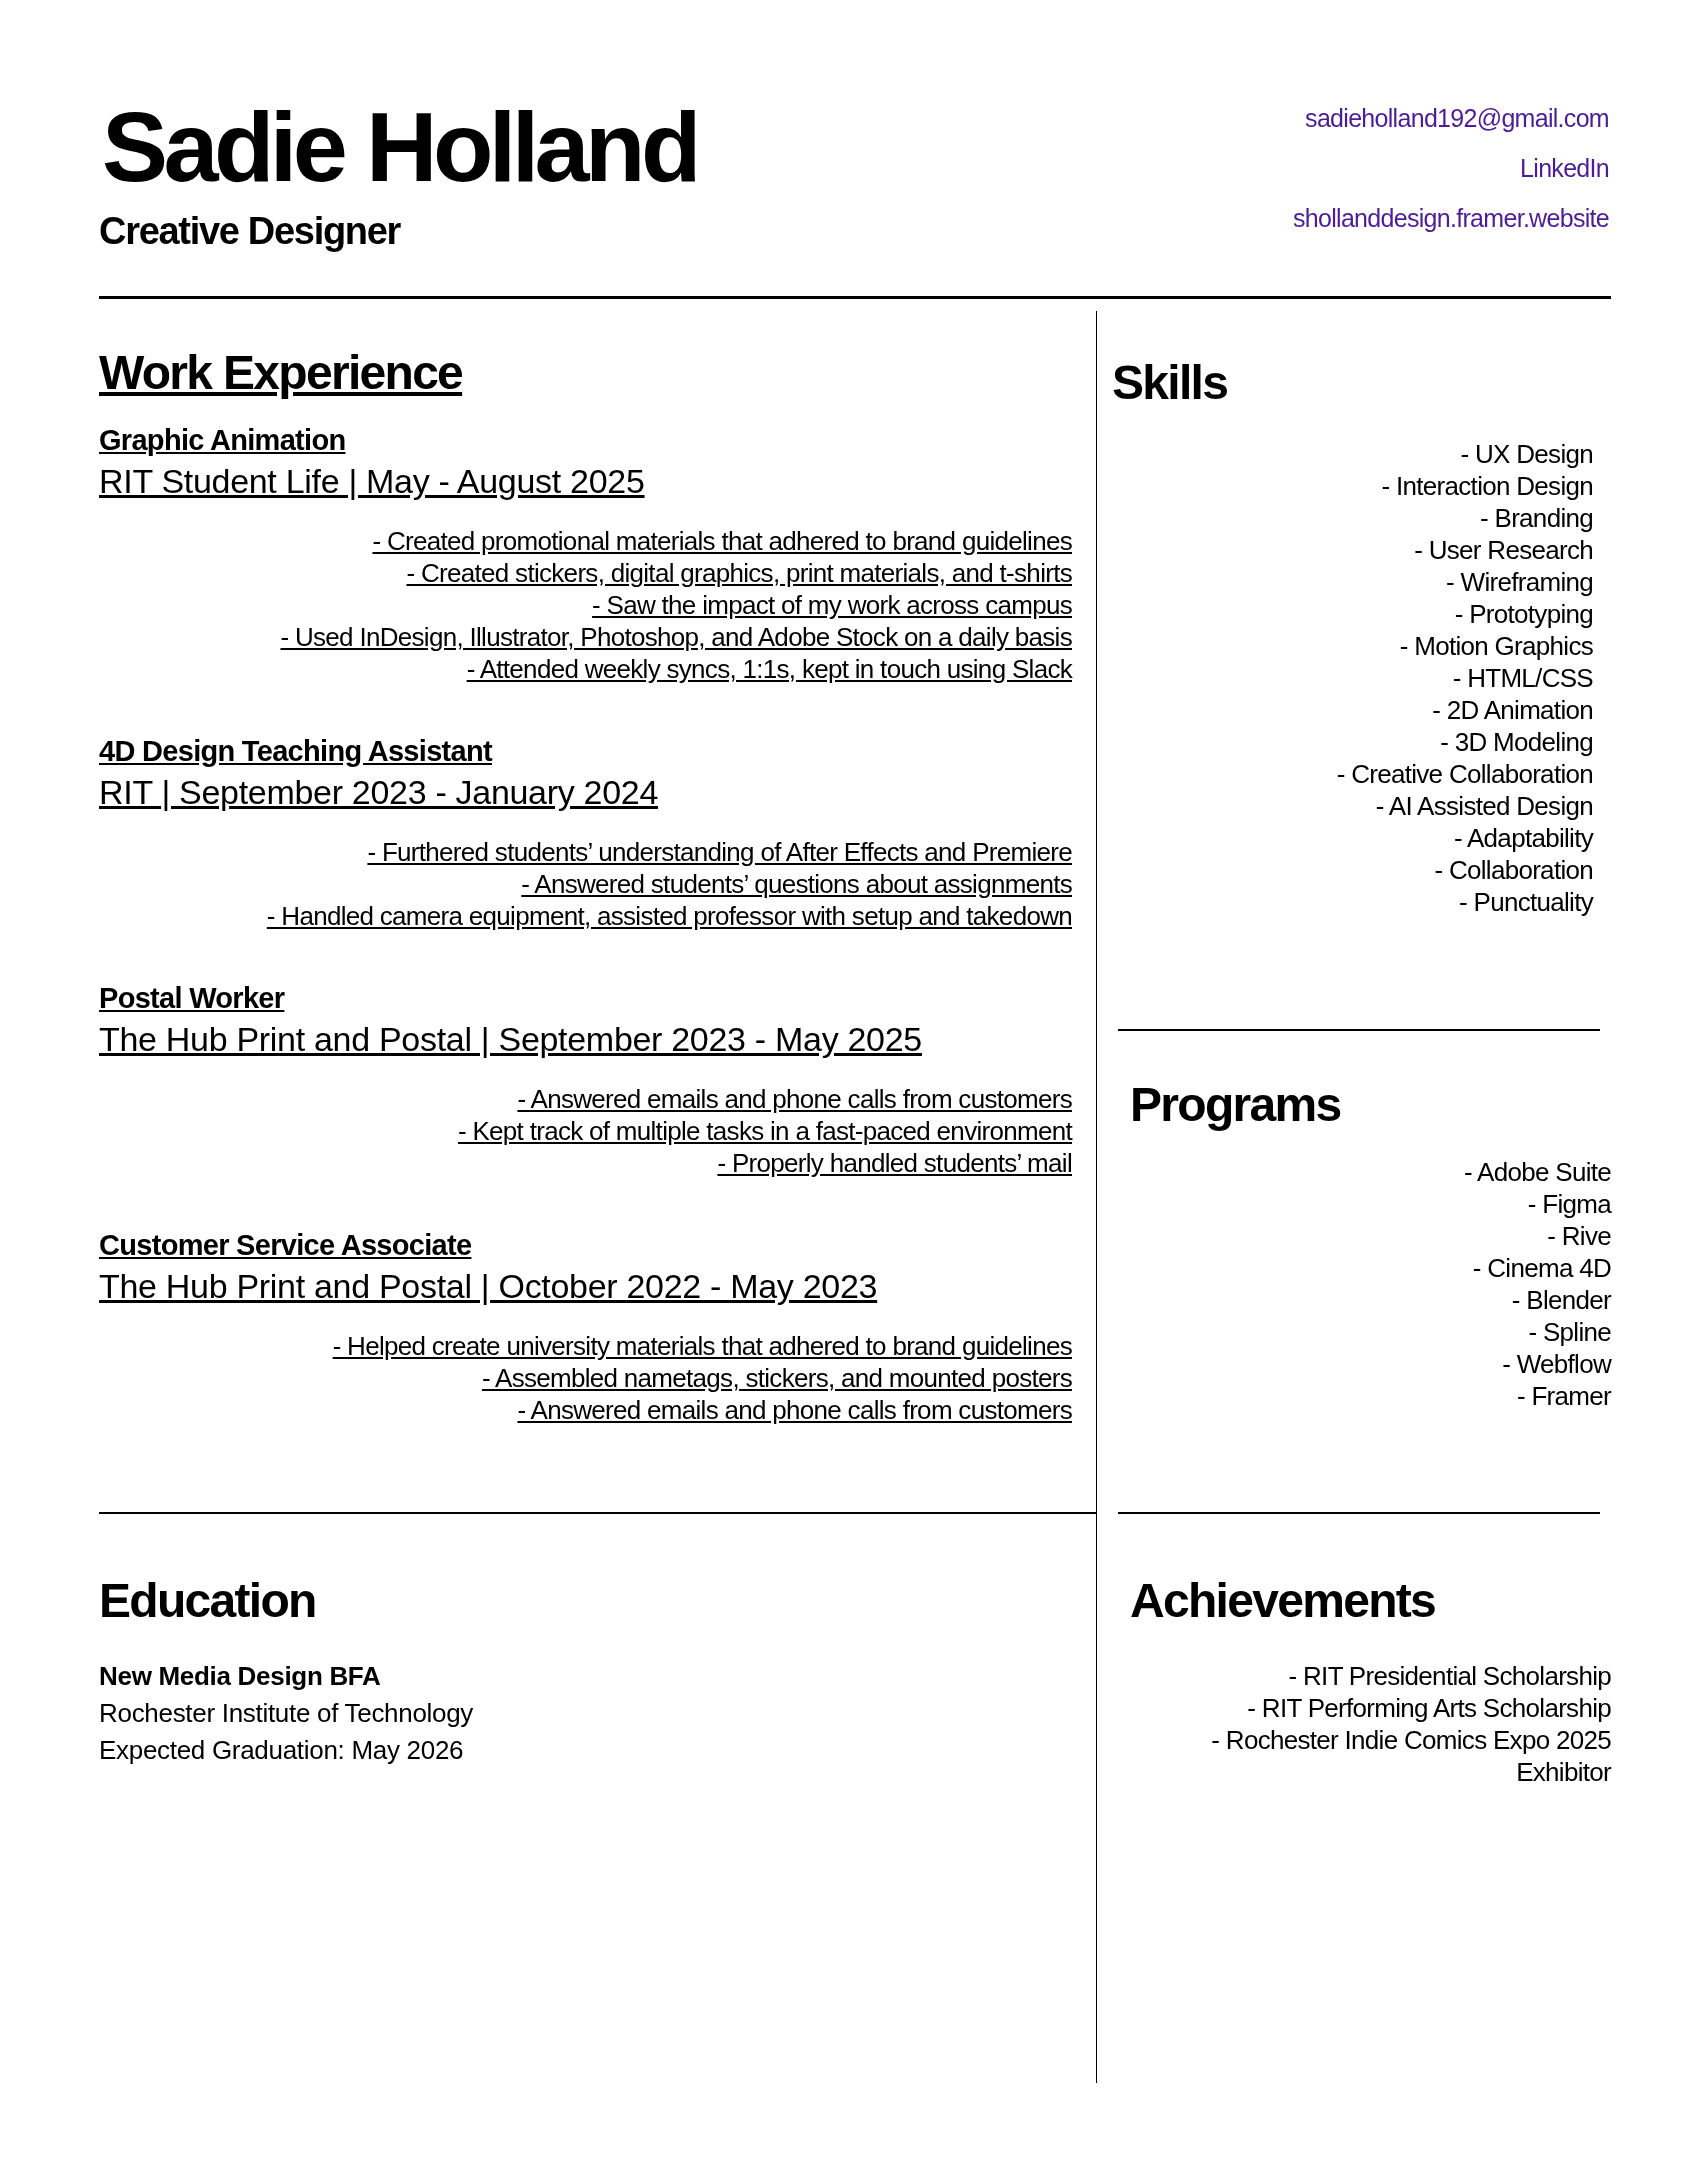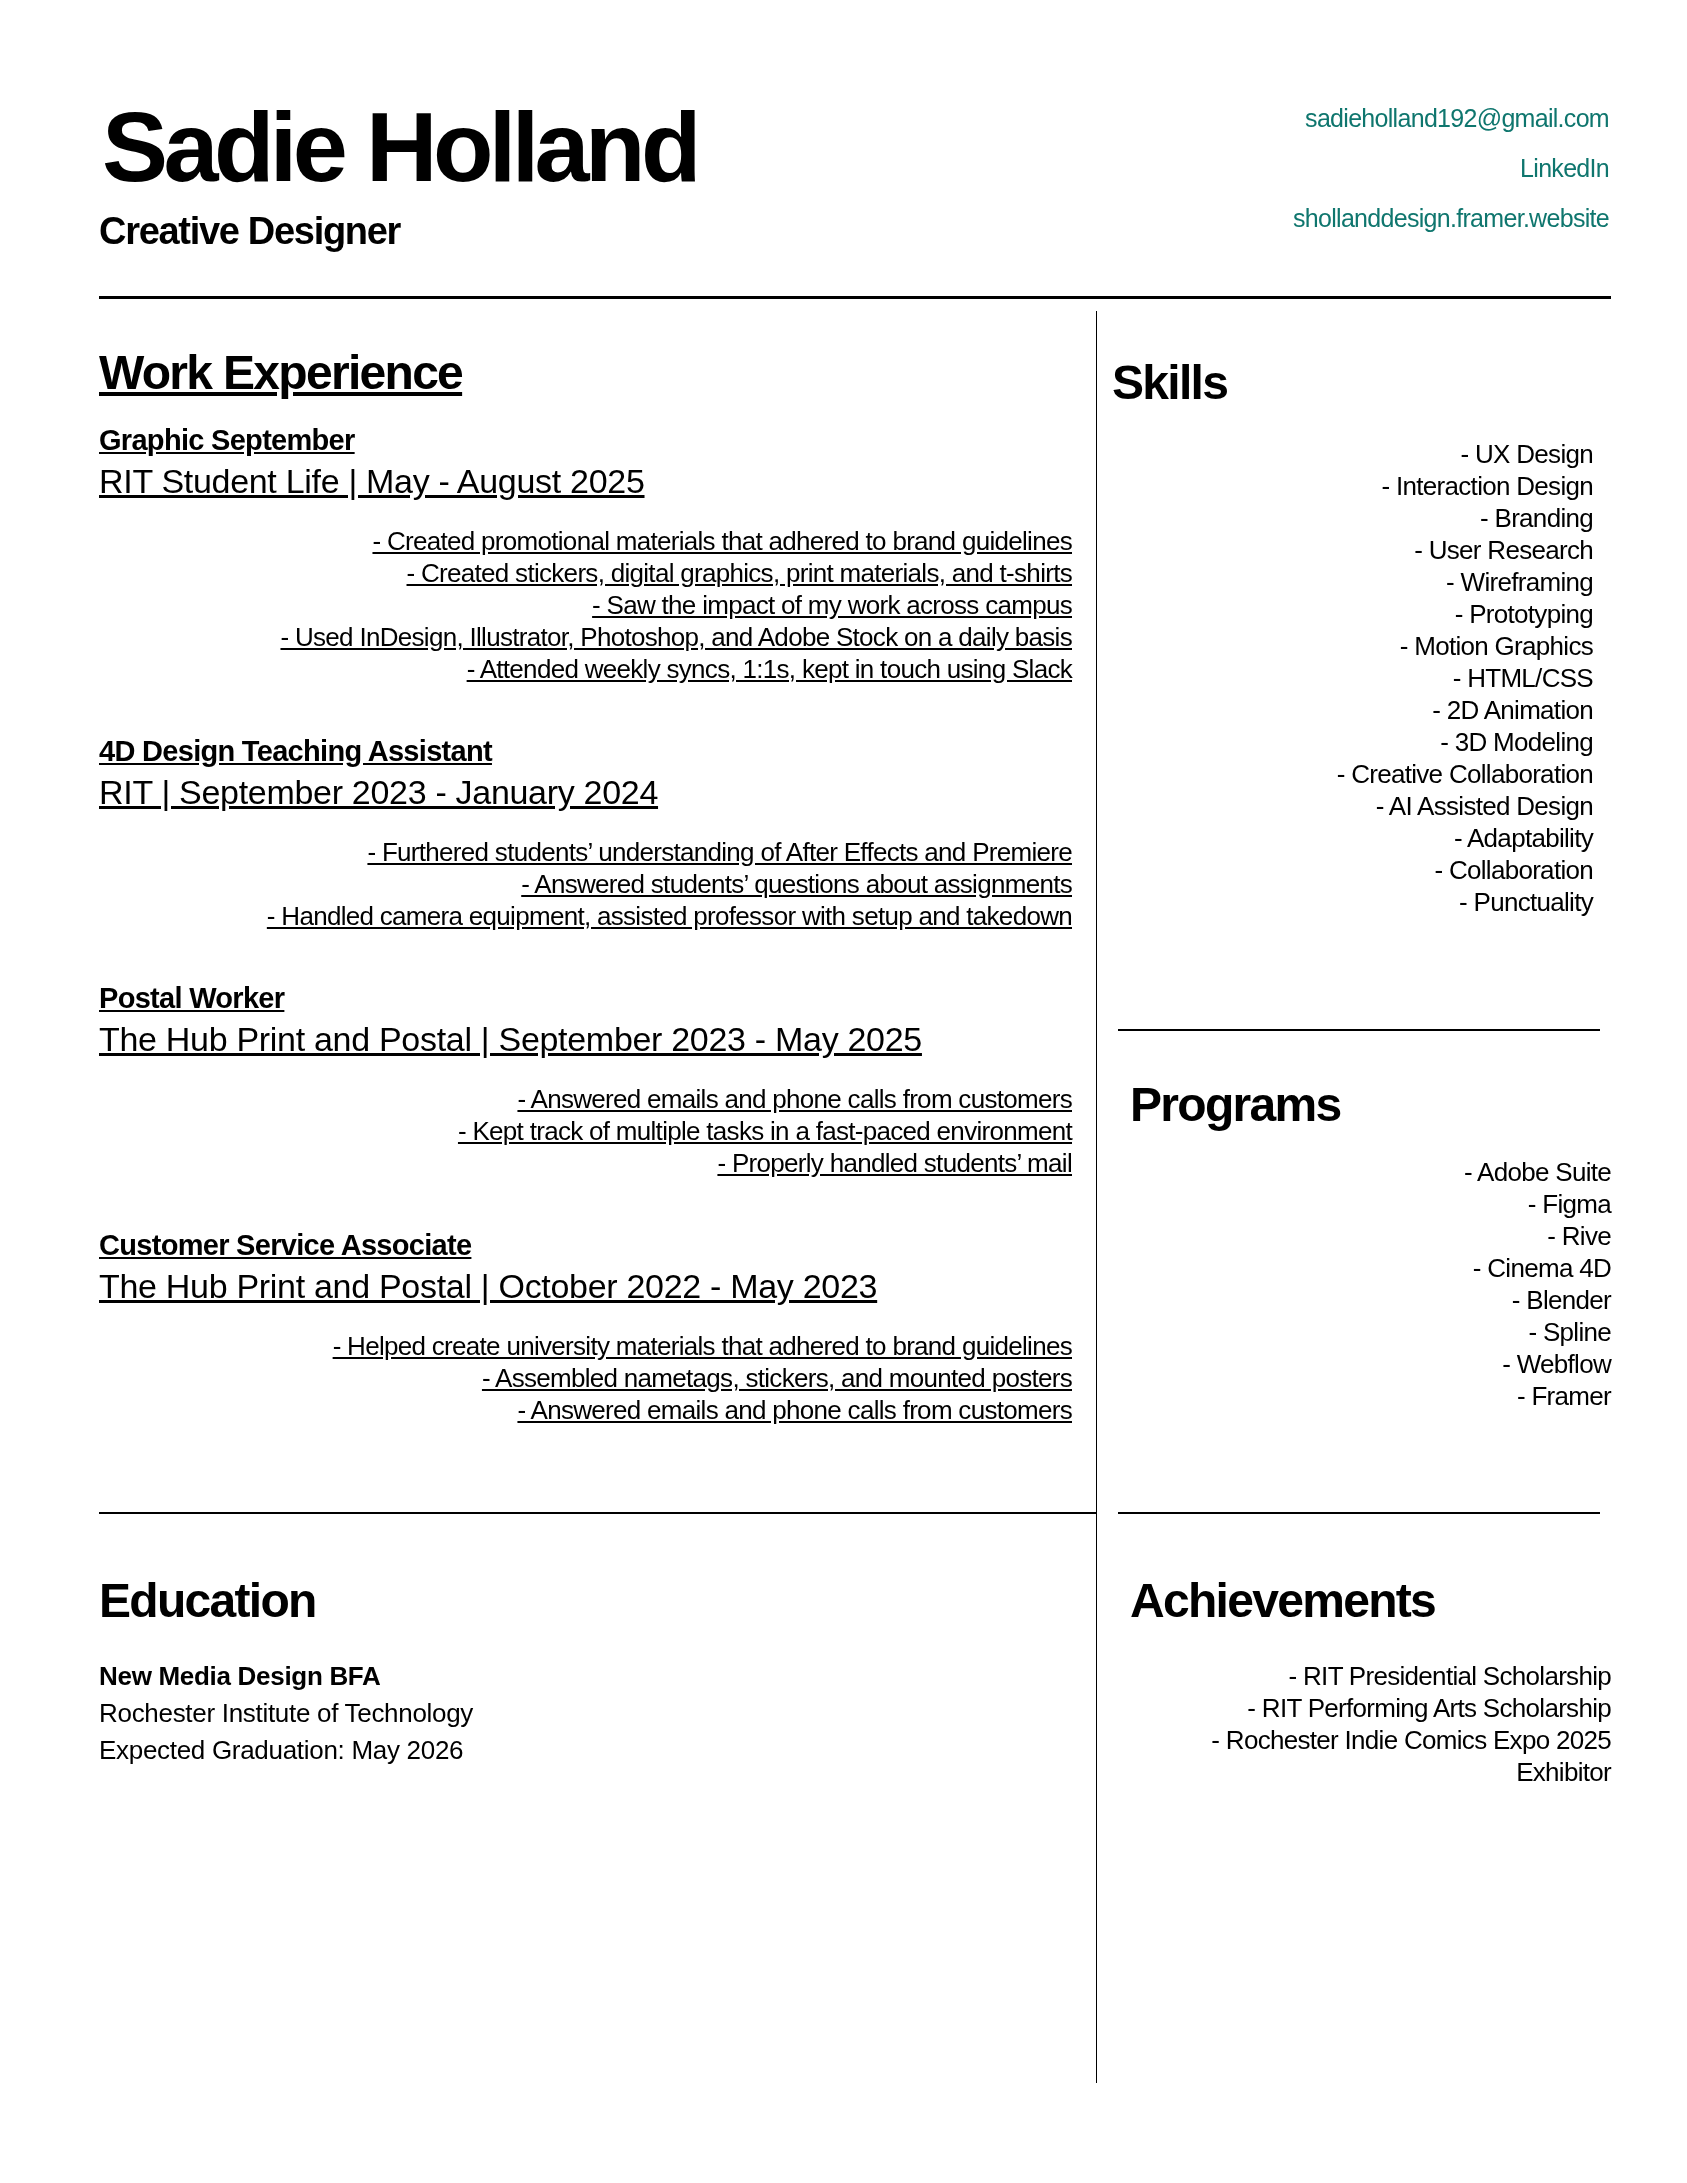--- a/index.html
+++ b/index.html
@@ -40,21 +40,21 @@
   .header-right {
     position: absolute;
     right: 78px;
     top: 93px;
     text-align: right;
     font-size: 25px;
     line-height: 50px;
     letter-spacing: -0.7px;
   }
   .header-right a {
-    color: #0f766e;
+    color: #4c1d95;
     text-decoration: none;
     cursor: pointer;
   }
 
   
   .header-rule {
     position: absolute;
     left: 99px;
     top: 296px;
     width: 1512px;
@@ -160,21 +160,21 @@
   <div class="header-rule"></div>
   <div class="v-rule"></div>
   <div class="divider divider-left"></div>
   <div class="divider divider-right-1"></div>
   <div class="divider divider-right-2"></div>
 
   <div class="col-left-top">
     <h2 class="section-heading">Work Experience</h2>
 
     <div class="job">
-      <h3 class="job-title">Graphic September</h3>
+      <h3 class="job-title">Graphic Animation</h3>
       <div class="job-meta">RIT Student Life | May - August 2025</div>
       <ul class="bullet-list">
         <li>- Created promotional materials that adhered to brand guidelines</li>
         <li>- Created stickers, digital graphics, print materials, and t-shirts</li>
         <li>- Saw the impact of my work across campus</li>
         <li>- Used InDesign, Illustrator, Photoshop, and Adobe Stock on a daily basis</li>
         <li>- Attended weekly syncs, 1:1s, kept in touch using Slack</li>
       </ul>
     </div>
 

